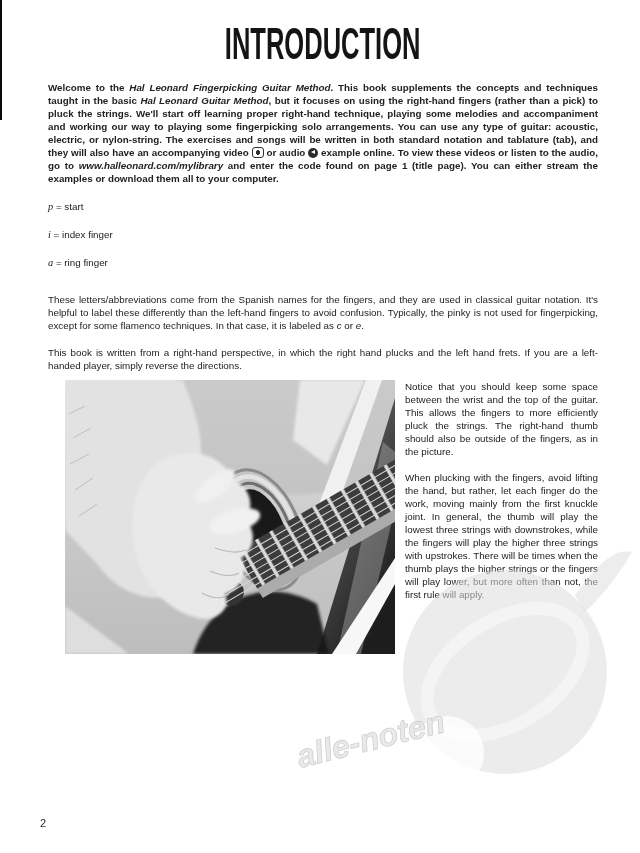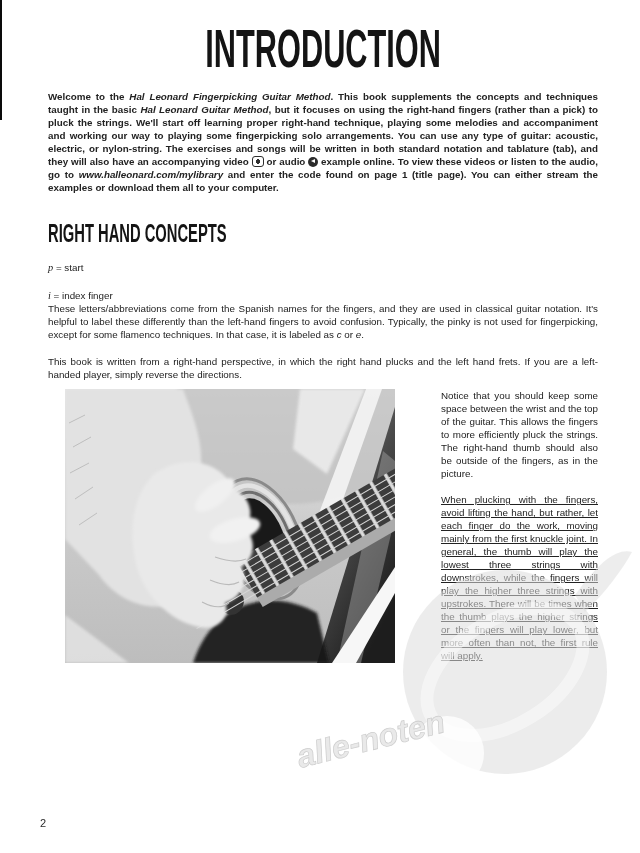--- a/index.html
+++ b/index.html
@@ -12,21 +12,21 @@
     overflow: hidden;
   }
   .scan-edge {
     position: absolute; left: 0; top: 7;
     width: 2px; height: 120px; background: #0a0a0a;
   }
   .content { position: relative; padding: 0 42px 0 48px; }
 
   h1.page-title {
     margin: 22px 0 0 0; text-align: center;
-    font-size: 53px; font-weight: bold; color: #141414;
+    font-size: 44px; font-weight: bold; color: #141414;
     line-height: 1; letter-spacing: 0px; white-space: nowrap;
   }
   h1.page-title .cond {
     display: inline-block; transform: scaleX(0.58); transform-origin: center;
   }
   h2.section-heading {
     margin: 27px 0 0 0;
     font-size: 25px; font-weight: bold; color: #141414;
     line-height: 1; white-space: nowrap;
   }
@@ -36,29 +36,29 @@
 
   p.body {
     font-size: 9.8px; line-height: 13px;
     text-align: justify; margin: 0; color: #222;
   }
   p.intro   { margin-top: 15px; font-weight: bold; }
   p.lead    { margin-top: 8px; }
   .finger-list { margin-top: 3px; }
   .finger-line { font-size: 9.8px; line-height: 13px; margin-top: 15px; color: #222; }
   .finger-line i { font-family: "Liberation Serif", serif; font-size: 10.3px; }
-  p.after-list { }
+  p.after-list { margin-top: 24px; }
   p.perspective { margin-top: 14px; }
   p.in-general { margin-top: 14px; }
 
-  .figure-row { display: flex; align-items: flex-start; margin-top: 8px; margin-left: 17px; gap: 36px; }
+  .figure-row { display: flex; align-items: flex-start; margin-top: 8px; margin-left: 17px; }
   .photo-wrap { flex: none; width: 330px; height: 274px; }
   .photo-wrap svg { display: block; }
   .photo-text { width: 226px; margin-left: 10px; }
-  .photo-text p + p { margin-top: 13px; text-decoration: underline; }
+  .photo-text p + p { margin-top: 13px; }
 
   .page-number {
     position: absolute; left: 40px; bottom: 24px;
     font-size: 11px; color: #2b2b2b;
   }
 
   .inline-icon { display: inline-block; vertical-align: -1.5px; position: relative; }
   .icon-video {
     width: 10px; height: 9px;
     border: 1px solid #2e2e2e; border-radius: 3px;
@@ -81,26 +81,26 @@
 <body>
 
 <div class="scan-edge"></div>
 
 <div class="content">
 
   <h1 class="page-title"><span class="cond">INTRODUCTION</span></h1>
 
   <p class="body intro"><span>Welcome to the </span><i>Hal Leonard Fingerpicking Guitar Method</i><span>. This book supplements the concepts and techniques taught in the basic </span><i>Hal Leonard Guitar Method</i><span>, but it focuses on using the right-hand fingers (rather than a pick) to pluck the strings. We'll start off learning proper right-hand technique, playing some melodies and accompaniment and working our way to playing some fingerpicking solo arrangements. You can use any type of guitar: acoustic, electric, or nylon-string. The exercises and songs will be written in both standard notation and tablature (tab), and they will also have an accompanying video </span><span class="inline-icon icon-video"></span><span> or audio </span><span class="inline-icon icon-audio"></span><span> example online. To view these videos or listen to the audio, go to </span><i>www.halleonard.com/mylibrary</i><span> and enter the code found on page 1 (title page). You can either stream the examples or download them all to your computer.</span></p>
 
-  <h2 class="section-heading"><span class="cond">RIGHT HAND CONCEPTS</span></h2>
 
 
   <div class="finger-list">
     <div class="finger-line"><i>p</i><span> = start</span></div>
     <div class="finger-line"><i>i</i><span> = index finger</span></div>
+    <div class="finger-line"><i>a</i><span> = ring finger</span></div>
   </div>
 
   <p class="body after-list"><span>These letters/abbreviations come from the Spanish names for the fingers, and they are used in classical guitar notation. It's helpful to label these differently than the left-hand fingers to avoid confusion. Typically, the pinky is not used for fingerpicking, except for some flamenco techniques. In that case, it is labeled as </span><i>c</i><span> or </span><i>e</i><span>.</span></p>
 
   <p class="body perspective">This book is written from a right-hand perspective, in which the right hand plucks and the left hand frets. If you are a left-handed player, simply reverse the directions.</p>
 
 
   <div class="figure-row">
 
     <div class="photo-wrap" role="img" aria-label="Black-and-white close-up photo of a right hand fingerpicking an acoustic guitar near the sound hole">

